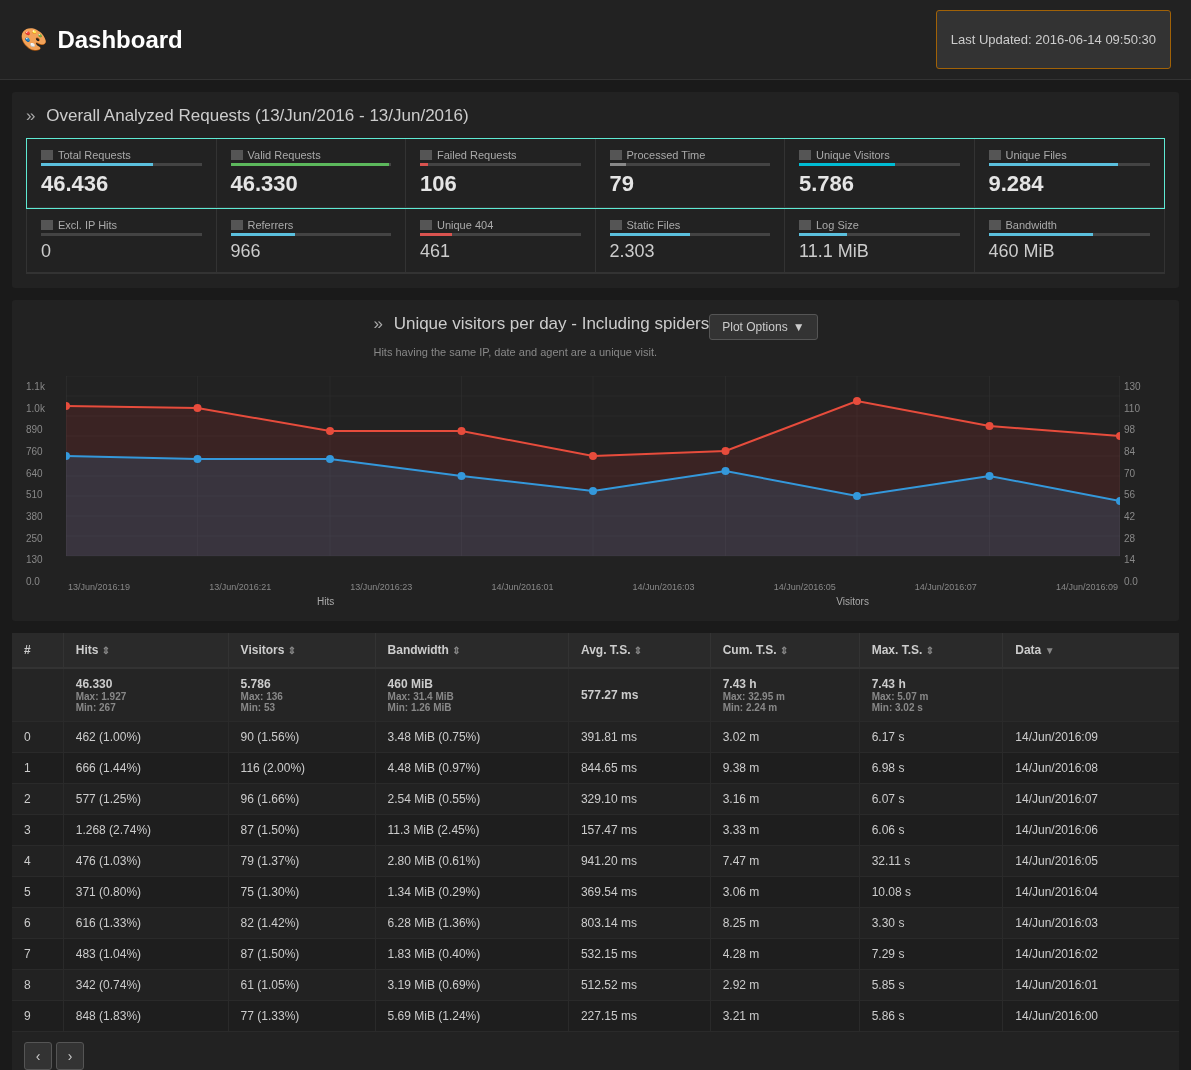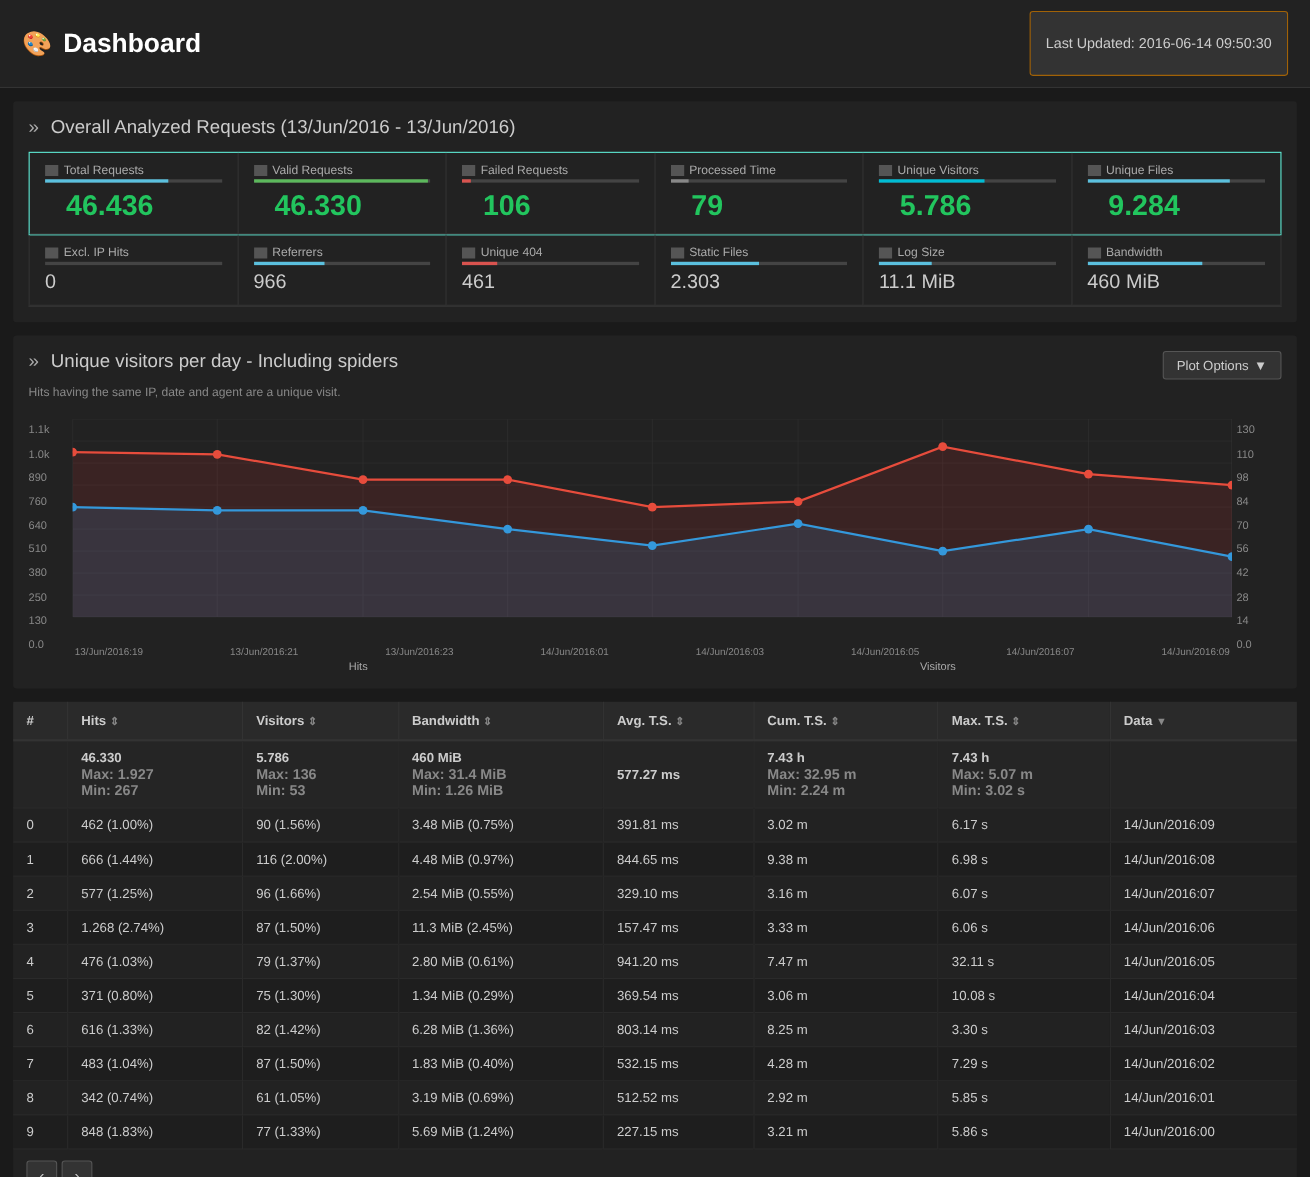--- a/index.html
+++ b/index.html
@@ -16,53 +16,53 @@
     .section-title { color: #ccc; font-size: 17px; margin-bottom: 12px; }
     .section-title .arrow { color: #aaa; margin-right: 6px; }
 
     
     .stats-grid { display: grid; grid-template-columns: repeat(6, 1fr); gap: 0; border: 1px solid #5eead4; }
     .stat-card { padding: 10px 14px; border-right: 1px solid #333; border-bottom: 1px solid #333; position: relative; }
     .stat-card:last-child { border-right: none; }
     .stat-label { color: #aaa; font-size: 11px; display: flex; align-items: center; gap: 5px; margin-bottom: 2px; }
     .stat-bar { height: 3px; background: #444; margin-bottom: 5px; position: relative; }
     .stat-bar-fill { height: 3px; position: absolute; top: 0; left: 0; }
-    .stat-value { color: #22c55e; font-size: 26px; font-weight: bold; margin-left: 19px; }
+    .stat-value { color: #e5e5e5; font-size: 22px; font-weight: bold; }
     .stat-value-small { color: #ccc; font-size: 18px; }
 
     .bar-blue { background: #5bc0de; }
     .bar-green { background: #5cb85c; }
     .bar-red { background: #d9534f; }
     .bar-cyan { background: #00bcd4; }
     .bar-gray { background: #888; }
 
     .stats-grid-bottom { display: grid; grid-template-columns: repeat(6, 1fr); gap: 0; border: 1px solid #333; border-top: none; }
 
     
     .chart-section { background: #222; margin: 12px; border-radius: 3px; padding: 14px; }
-    .chart-header { display: flex; justify-content: space-between; align-items: flex-start; margin-bottom: 4px; }
+    .chart-header { display: flex; justify-content: center; align-items: flex-start; margin-bottom: 4px; }
     .chart-subtitle { color: #888; font-size: 11px; margin-bottom: 14px; }
     .plot-options-btn { background: #333; border: 1px solid #555; color: #ccc; padding: 5px 12px; border-radius: 3px; cursor: pointer; font-size: 12px; display: flex; align-items: center; gap: 5px; }
     .chart-svg { width: 100%; height: 200px; }
 
     
     .table-section { background: #222; margin: 12px; border-radius: 3px; }
     table { width: 100%; border-collapse: collapse; }
     thead tr { background: #2a2a2a; border-bottom: 2px solid #333; }
     th { padding: 10px 12px; color: #ccc; font-size: 12px; text-align: left; border-right: 1px solid #333; cursor: pointer; }
     th:last-child { border-right: none; }
     .sort-arrows { color: #888; font-size: 10px; }
 
     tbody tr { border-bottom: 1px solid #2a2a2a; }
     tbody tr:nth-child(odd) { background: #1e1e1e; }
     tbody tr:nth-child(even) { background: #222; }
     td { padding: 8px 12px; color: #ccc; font-size: 12px; border-right: 1px solid #2a2a2a; }
     td:last-child { border-right: none; }
     .summary-row td { background: #252525 !important; font-weight: bold; }
-    .sub-text { color: #888; font-size: 13px; display: block; }
+    .sub-text { color: #888; font-size: 10px; display: block; }
 
     
     .pagination { display: flex; gap: 4px; padding: 10px 12px; }
     .page-btn { background: #333; border: 1px solid #555; color: #ccc; width: 28px; height: 28px; display: flex; align-items: center; justify-content: center; border-radius: 3px; cursor: pointer; font-size: 14px; }
 
     
     .chart-container { display: flex; position: relative; }
     .y-axis-left { width: 40px; display: flex; flex-direction: column; justify-content: space-between; padding-right: 4px; font-size: 10px; color: #888; padding-bottom: 20px; padding-top: 5px; }
     .y-axis-right { width: 45px; display: flex; flex-direction: column; justify-content: space-between; align-items: flex-start; padding-left: 4px; font-size: 10px; color: #888; padding-bottom: 20px; padding-top: 5px; }
     .chart-inner { flex: 1; position: relative; }

